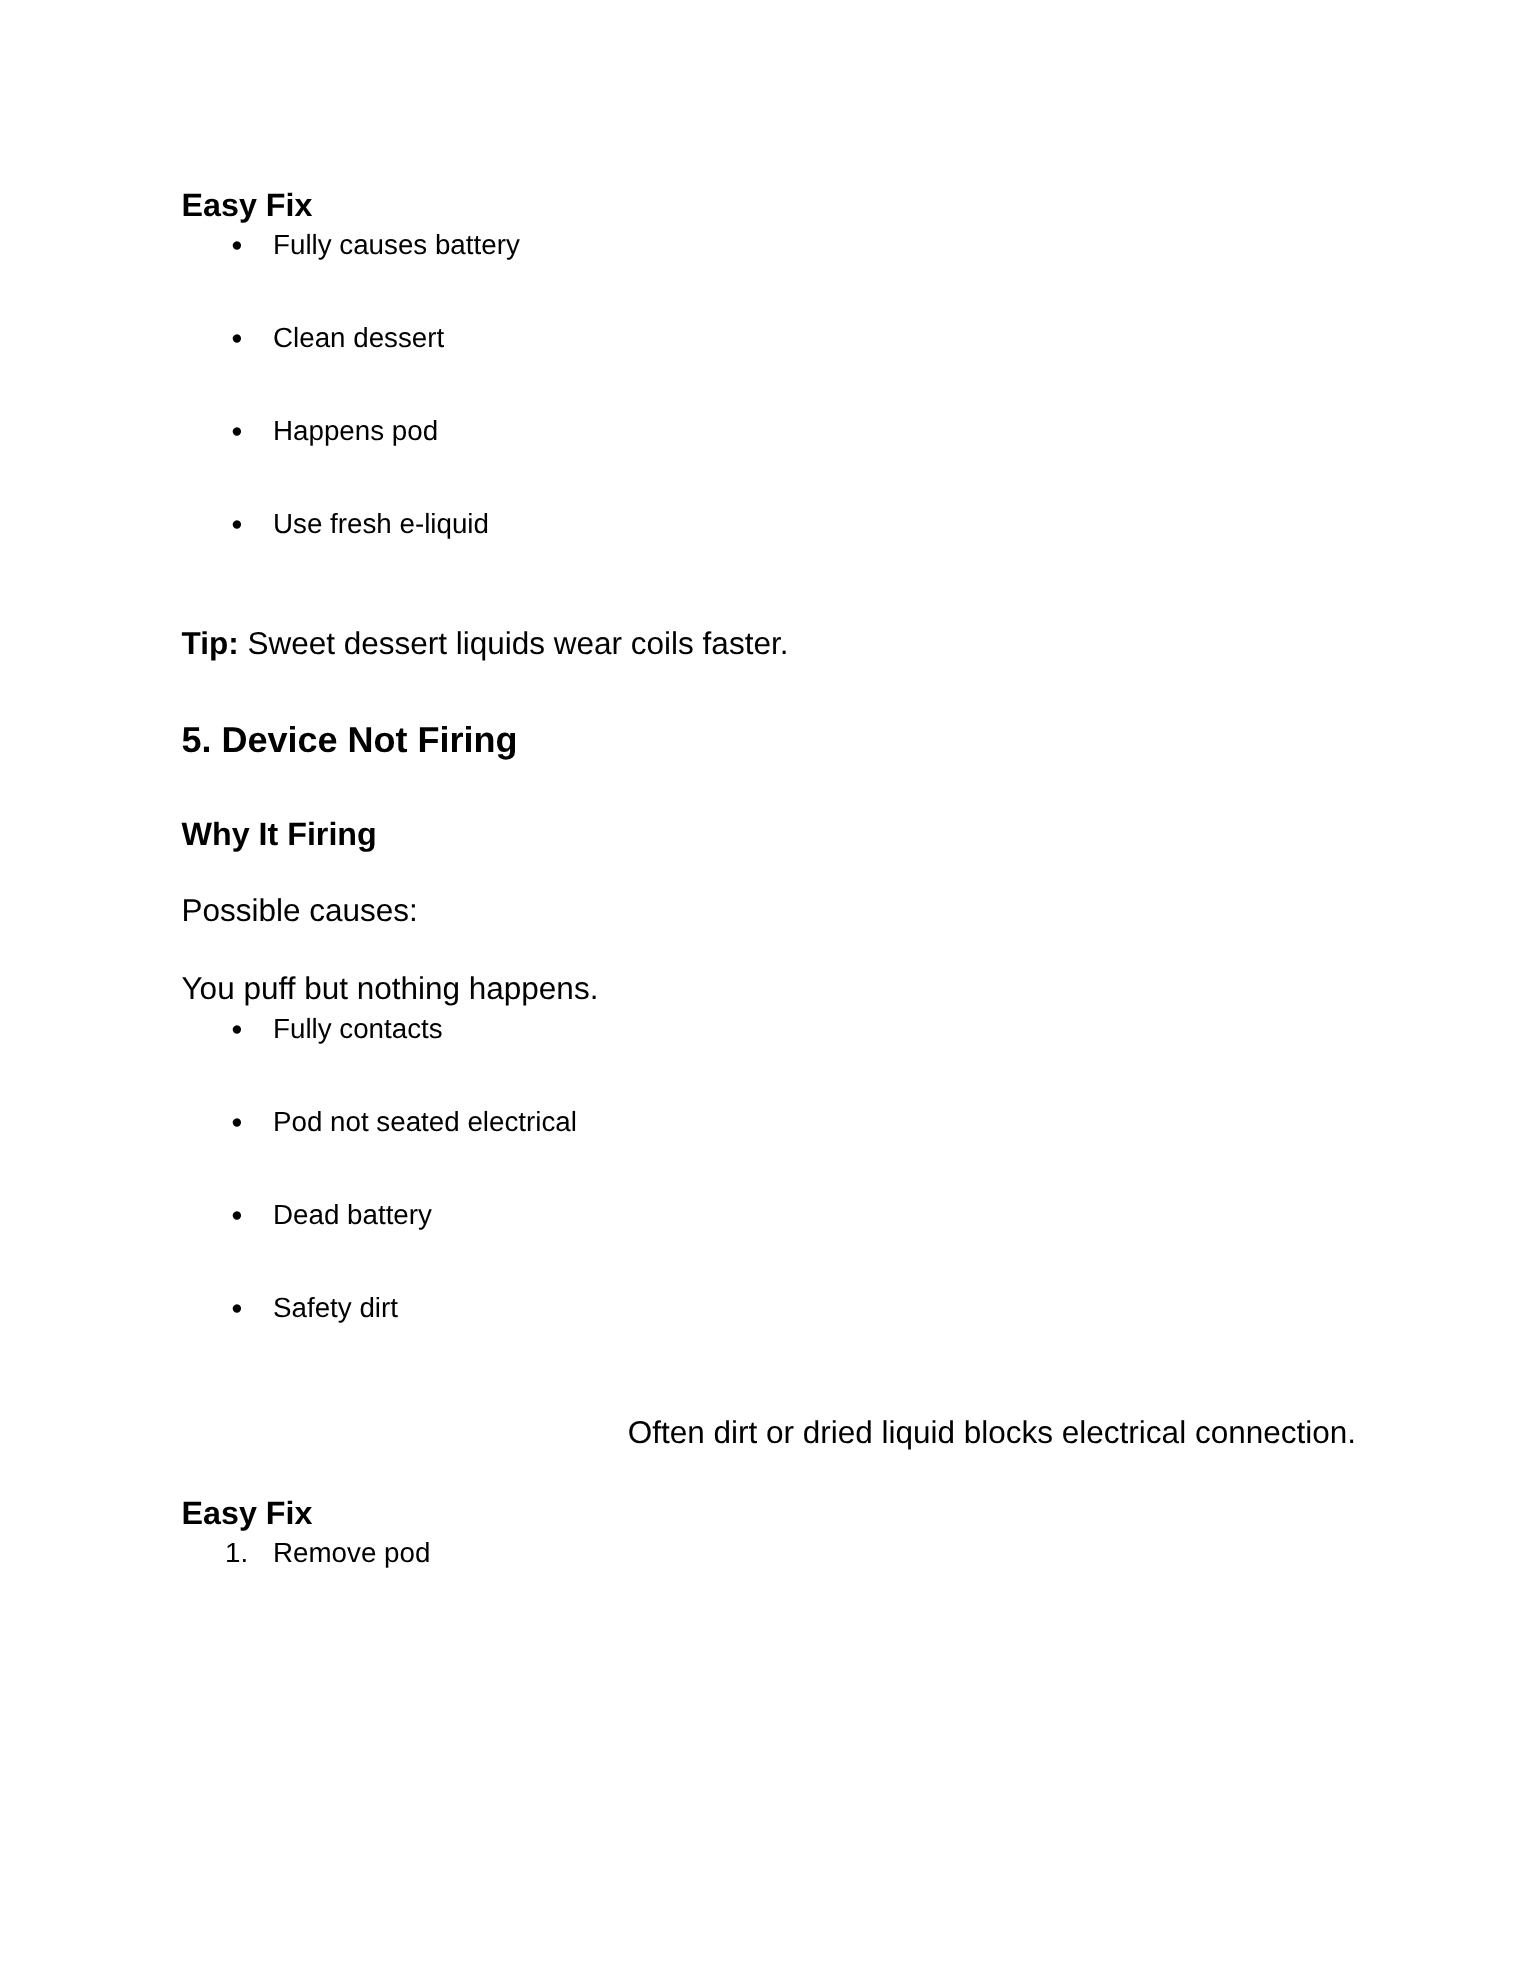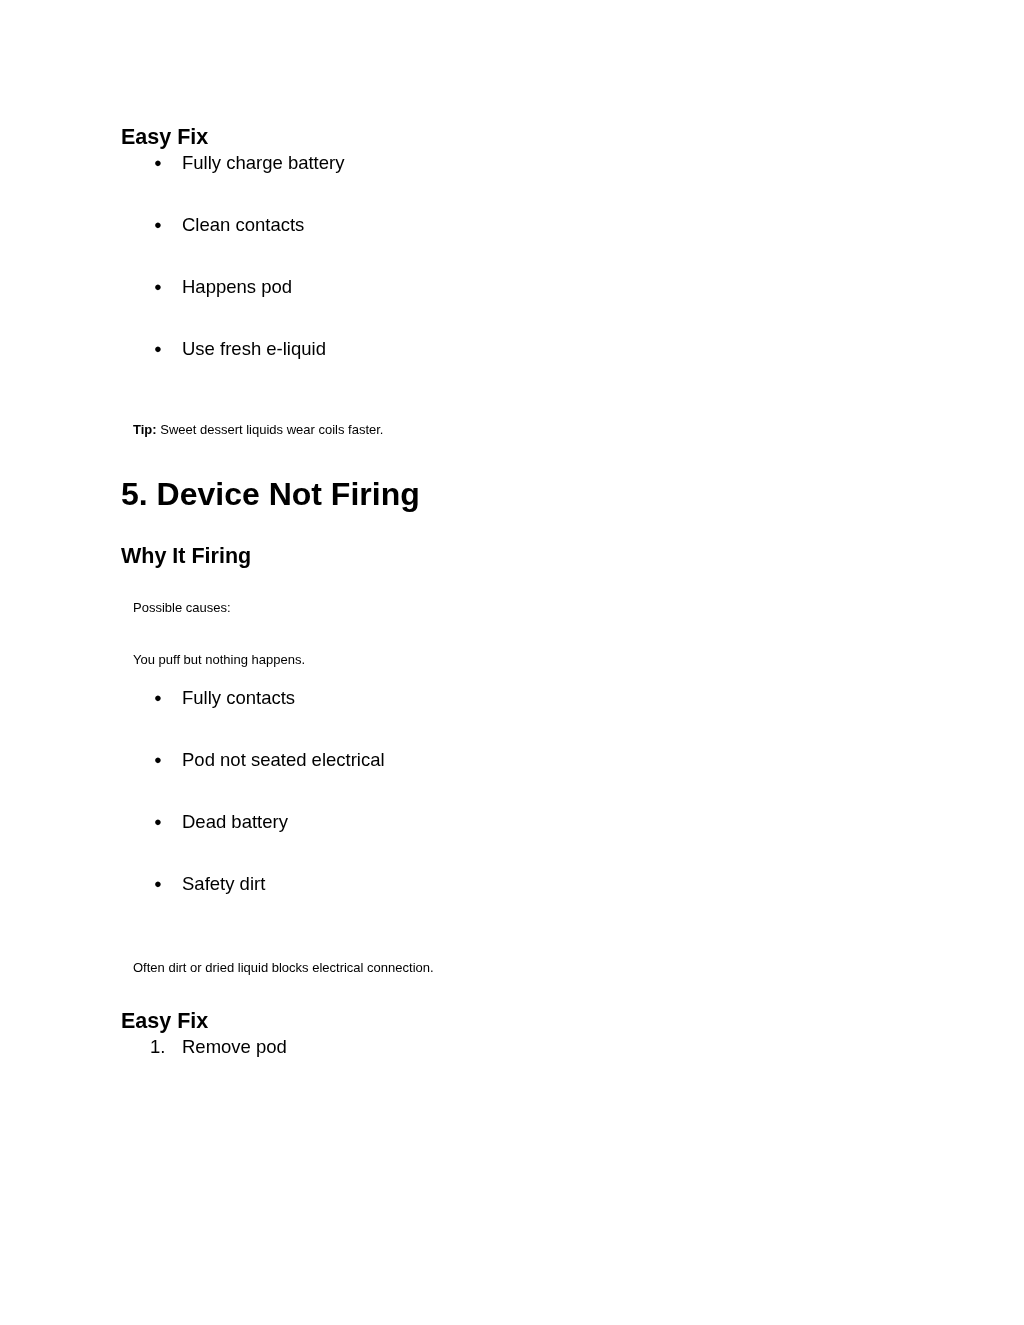--- a/index.html
+++ b/index.html
@@ -15,47 +15,47 @@
     font-family: "Liberation Sans", "DejaVu Sans", sans-serif;
     overflow: hidden;
     box-sizing: border-box;
   }
   .content {
     padding: 0 120px 0 121px;
     box-sizing: border-box;
   }
   
   .body-text {
-    font-size: 13px;
+    font-size: 21px;
     line-height: 26px;
-    margin: 12px;
+    margin: 0;
     font-weight: 400;
   }
   
   .subheading {
     font-size: 21.5px;
     line-height: 26px;
     font-weight: 700;
     margin: 0;
   }
   
   .section-heading {
-    font-size: 32px;
+    font-size: 24px;
     line-height: 36px;
     font-weight: 700;
     margin: 0;
   }
   .mt-first   { margin-top: 124px; }
   .mt-list1   { margin-top: 28px; }
   .mt-tip     { margin-top: 55px; }
   .mt-h1      { margin-top: 33px; }
   .mt-why     { margin-top: 31px; }
   .mt-para    { margin-top: 26px; }
   .mt-list2   { margin-top: 27px; }
-  .mt-often   { margin-top: 58px; }
+  .mt-often   { margin-top: 58px; text-align: right; }
   .mt-fix2    { margin-top: 27px; }
   .mt-steps   { margin-top: 23px; }
 
   ul.doc-list, ol.doc-list {
     list-style: none;
     margin: 0;
     padding: 0;
   }
   .doc-list li {
     position: relative;
@@ -84,25 +84,25 @@
 <body>
 
 <div class="page">
   <div class="content">
 
     <h3 class="subheading mt-first">Easy Fix</h3>
 
     <ul class="doc-list mt-list1">
       <li>
         <span class="bullet-marker">●</span>
-        <span>Fully charge battery</span>
+        <span>Fully causes battery</span>
       </li>
       <li>
         <span class="bullet-marker">●</span>
-        <span>Clean contacts</span>
+        <span>Clean dessert</span>
       </li>
       <li>
         <span class="bullet-marker">●</span>
         <span>Happens pod</span>
       </li>
       <li>
         <span class="bullet-marker">●</span>
         <span>Use fresh e-liquid</span>
       </li>
     </ul>

